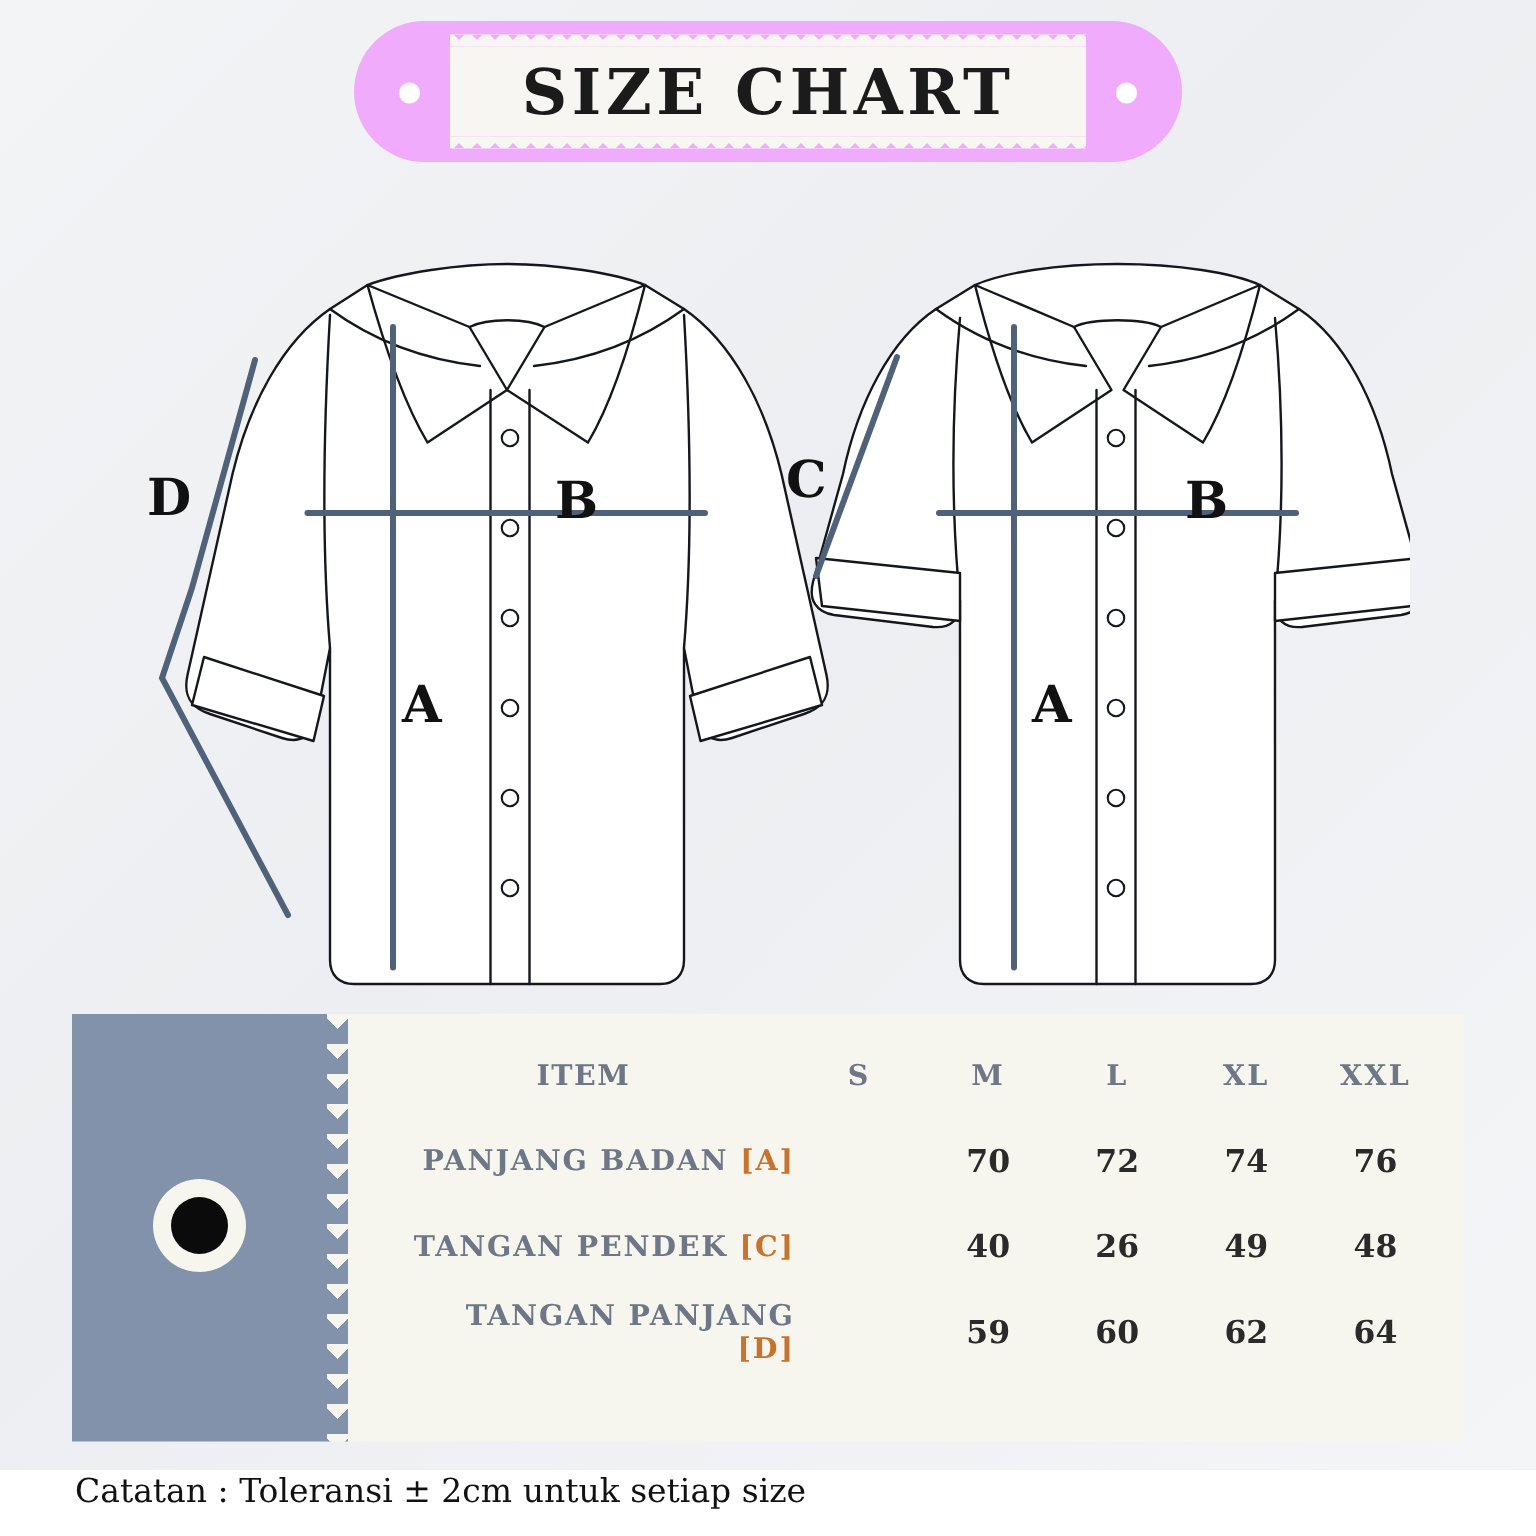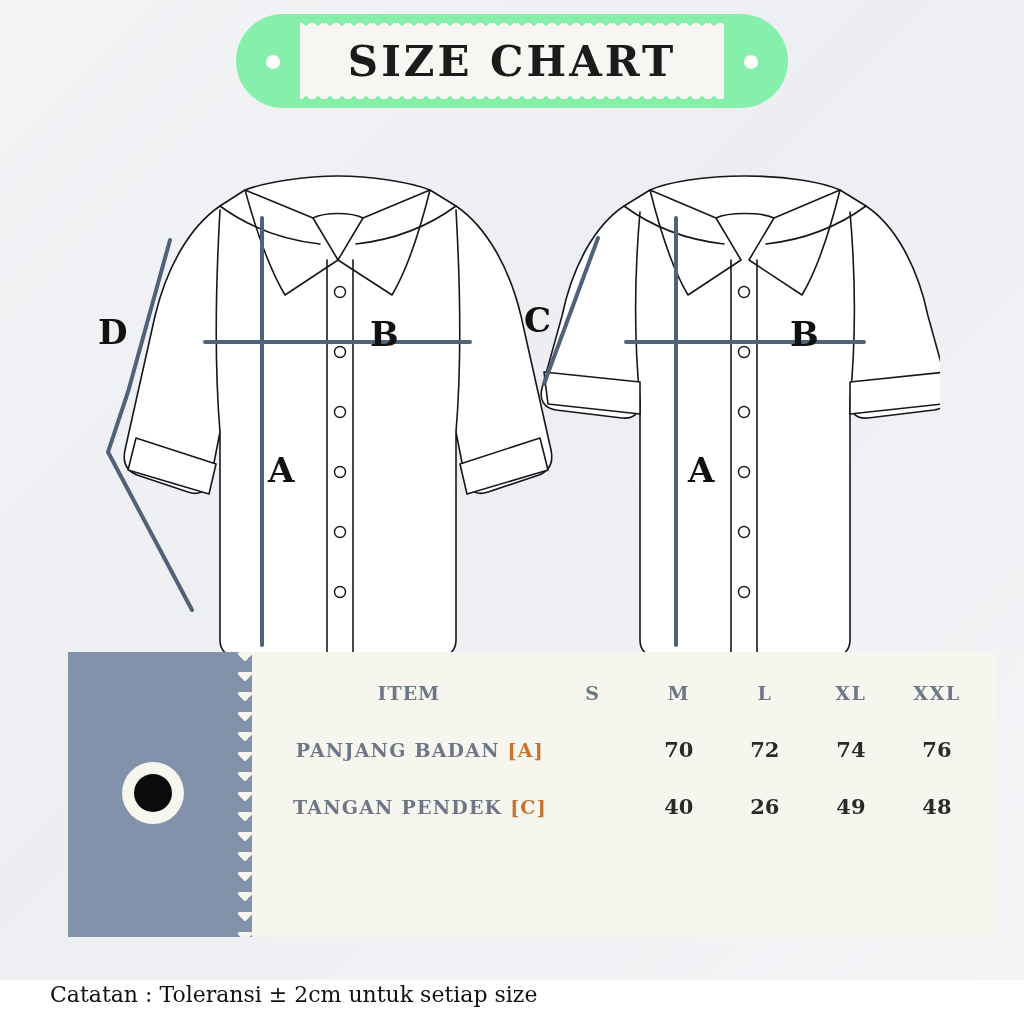--- a/index.html
+++ b/index.html
@@ -30,21 +30,21 @@
     background: linear-gradient(135deg, #f3f4f6 0%, #eceef1 45%, #f4f5f7 100%);
   }
 
   
   .plaque {
     position: absolute;
     left: 236px;
     top: 14px;
     width: 552px;
     height: 94px;
-    background: #86efac;
+    background: #f0abfc;
     border-radius: 47px;
   }
   .plaque-hole {
     position: absolute;
     top: 41px;
     width: 14px;
     height: 14px;
     border-radius: 50%;
     background: #ffffff;
   }
@@ -98,25 +98,24 @@
     font-family: "DejaVu Serif", serif;
     font-size: 34px;
     color: #111111;
     font-weight: 700;
   }
 
   
   .table-card {
     position: absolute;
     left: 48px;
-    top: 652px;
+    top: 676px;
     width: 928px;
     height: 285px;
     background: #f7f6ee;
-    margin-left: 20px;
   }
   .tag-block {
     position: absolute;
     left: 0;
     top: 0;
     width: 170px;
     height: 285px;
     background: #8292ab;
   }
   .tag-zig {
@@ -168,21 +167,21 @@
     font-weight: 700;
   }
   table.sizes th {
     font-size: 19px;
     letter-spacing: 1.5px;
     color: #6d7787;
     font-weight: 700;
   }
   table.sizes th.item-head,
   table.sizes td.item-cell {
-    text-align: center;
+    text-align: right;
     padding-left: 22px;
     width: 240px;
     letter-spacing: 1px;
   }
   table.sizes td.item-cell {
     font-size: 19px;
     color: #6d7787;
     letter-spacing: 1.2px;
     font-weight: 700;
   }
@@ -371,19 +370,30 @@
           <td class="item-cell">
             <span>TANGAN PENDEK</span>
             <span class="code">[C]</span>
           </td>
           <td></td>
           <td>40</td>
           <td>26</td>
           <td>49</td>
           <td>48</td>
         </tr>
+        <tr>
+          <td class="item-cell">
+            <span>TANGAN PANJANG</span>
+            <span class="code">[D]</span>
+          </td>
+          <td></td>
+          <td>59</td>
+          <td>60</td>
+          <td>62</td>
+          <td>64</td>
+        </tr>
       </tbody>
     </table>
   </div>
 
   <div class="footnote">Catatan : Toleransi  ± 2cm untuk setiap size</div>
 
 </div>
 
 </body></html>

